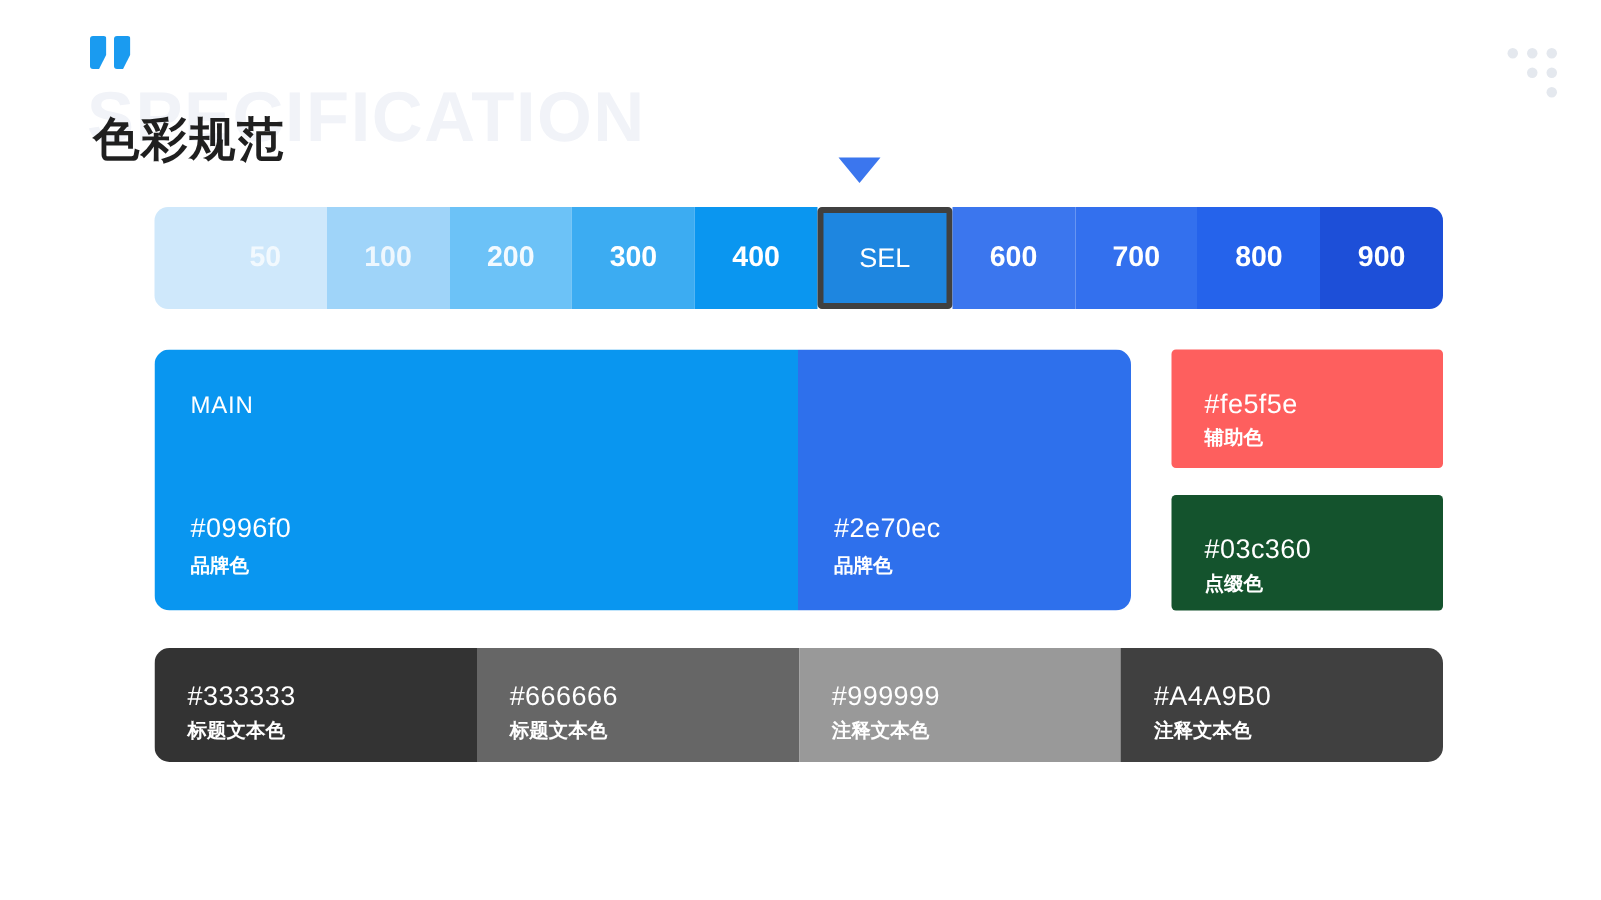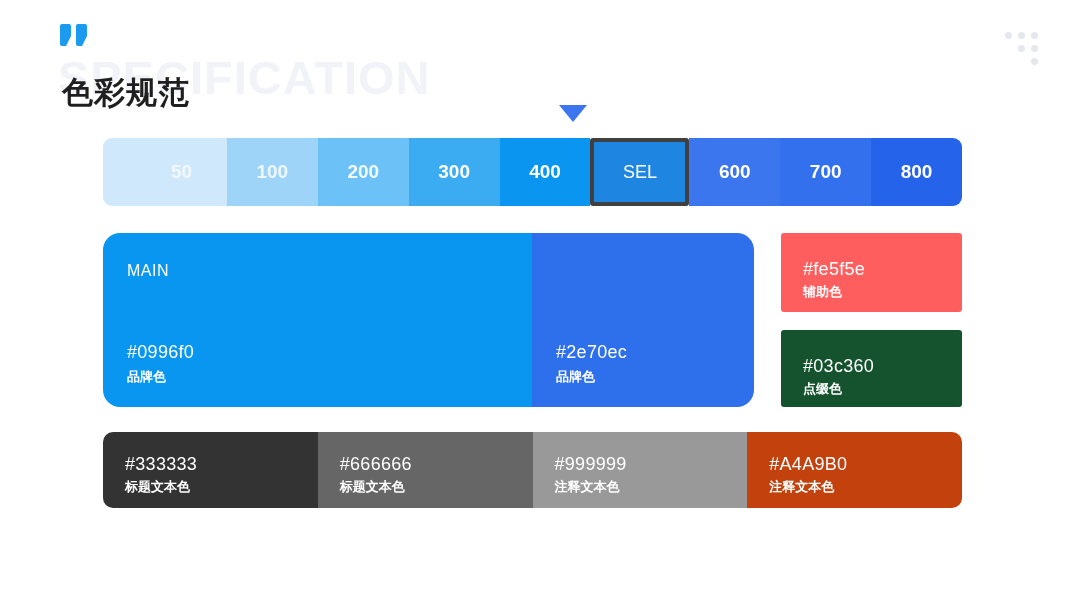--- a/index.html
+++ b/index.html
@@ -139,21 +139,21 @@
   }
 
   
   .brand-row {
     position: absolute;
     left: 103px;
     top: 233px;
     width: 651px;
     height: 174px;
     display: flex;
-    border-radius: 17px;
+    border-radius: 10px;
     overflow: hidden;
   }
   .brand-panel {
     position: relative;
     height: 100%;
   }
   .brand-panel.main  { width: 429px; }
   .brand-panel.alt   { width: 222px; }
 
   .panel-tag {
@@ -284,20 +284,23 @@
         <span style="color: rgb(255, 255, 255);">SEL</span>
       </div>
       <div class="shade" style="background: rgb(59, 118, 238);">
         <span style="color: rgb(255, 255, 255);">600</span>
       </div>
       <div class="shade" style="background: rgb(51, 112, 238);">
         <span style="color: rgb(255, 255, 255);">700</span>
       </div>
       <div class="shade" style="background: rgb(37, 99, 235);">
         <span style="color: rgb(255, 255, 255);">800</span>
+      </div>
+      <div class="shade" style="background: rgb(29, 79, 216);">
+        <span style="color: rgb(255, 255, 255);">900</span>
       </div>
     </div>
 
   <div class="brand-row">
     <div class="brand-panel main" style="background: rgb(9, 150, 240);">
       <div class="panel-tag">MAIN</div>
       <div class="panel-hex">#0996f0</div>
       <div class="panel-note">品牌色</div>
     </div>
     <div class="brand-panel alt" style="background: rgb(46, 112, 236);">
@@ -321,19 +324,19 @@
         <div class="neutral-note">标题文本色</div>
       </div>
       <div class="neutral" style="background: rgb(102, 102, 102);">
         <div class="neutral-hex">#666666</div>
         <div class="neutral-note">标题文本色</div>
       </div>
       <div class="neutral" style="background: rgb(153, 153, 153);">
         <div class="neutral-hex">#999999</div>
         <div class="neutral-note">注释文本色</div>
       </div>
-      <div class="neutral" style="background: #c2410c;">
+      <div class="neutral" style="background: #404040;">
         <div class="neutral-hex">#A4A9B0</div>
         <div class="neutral-note">注释文本色</div>
       </div>
     </div>
 
 </div>
 
 </body></html>

